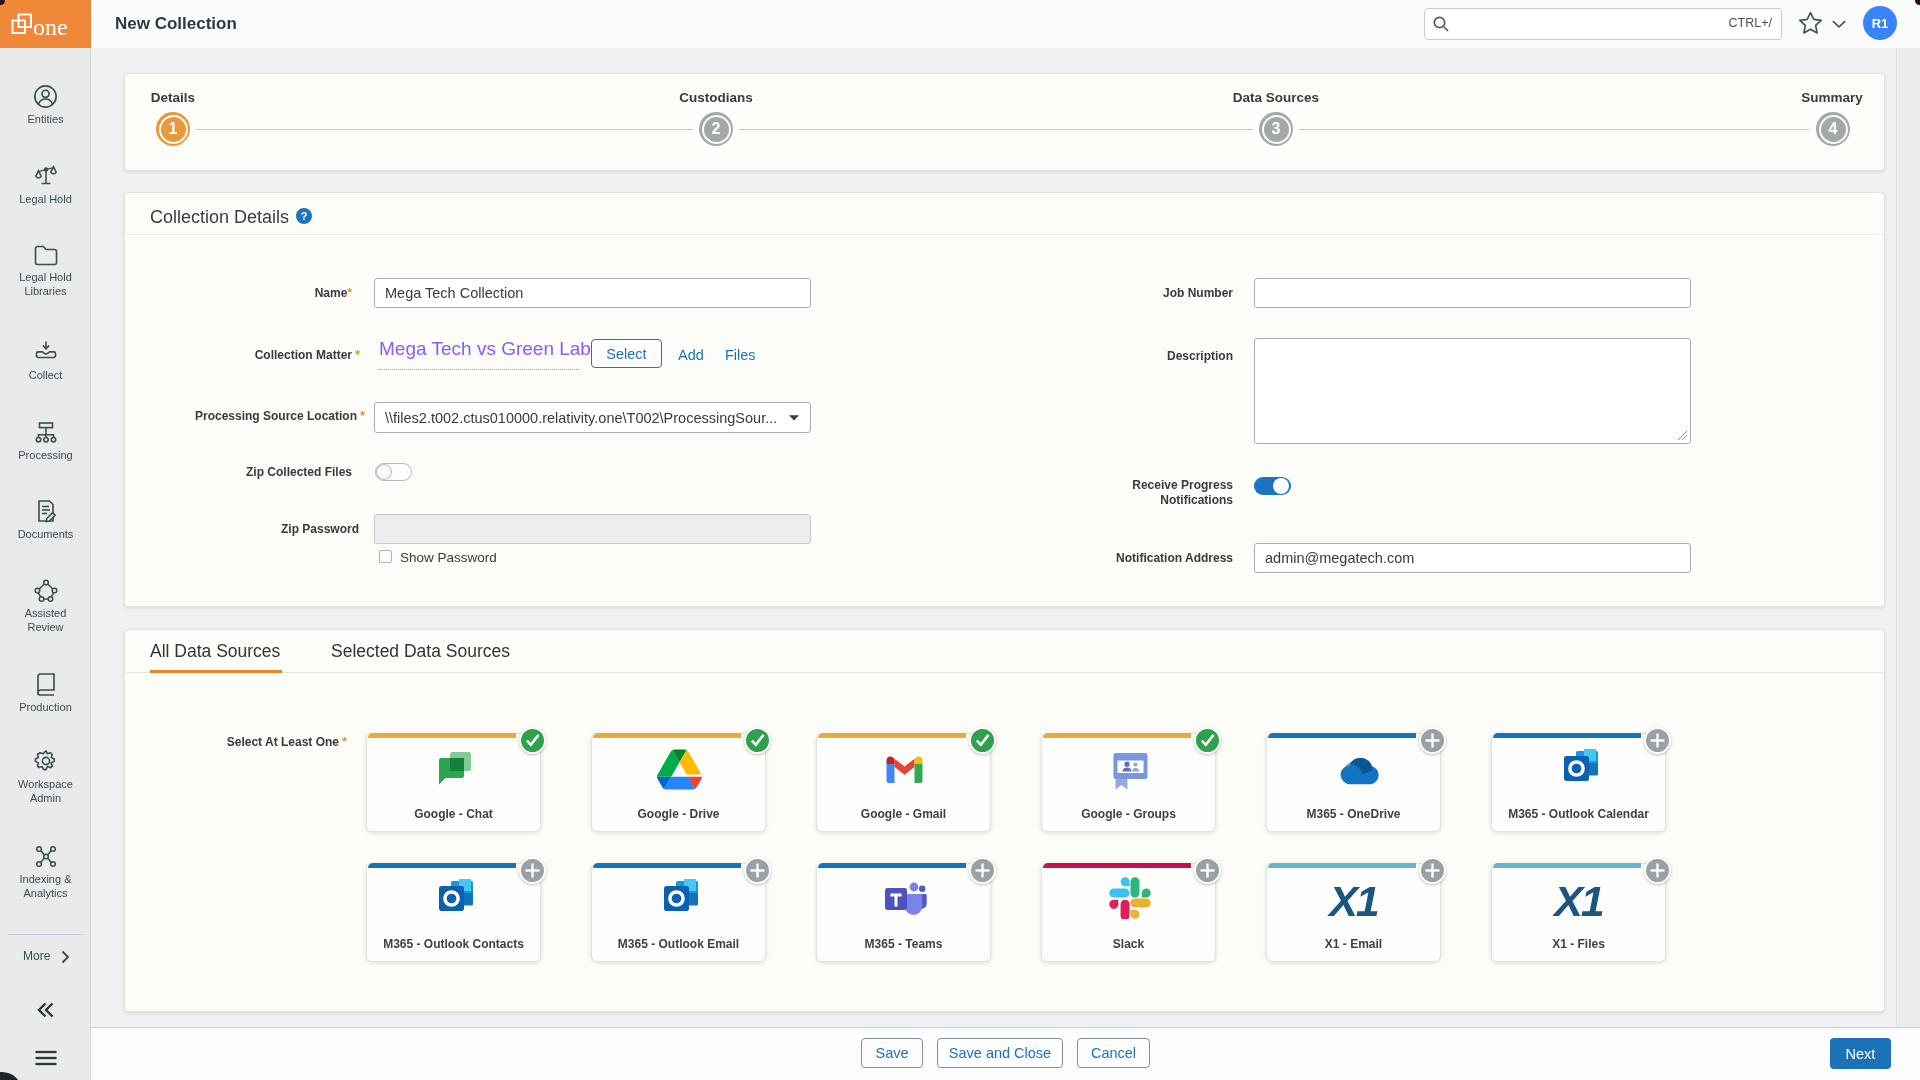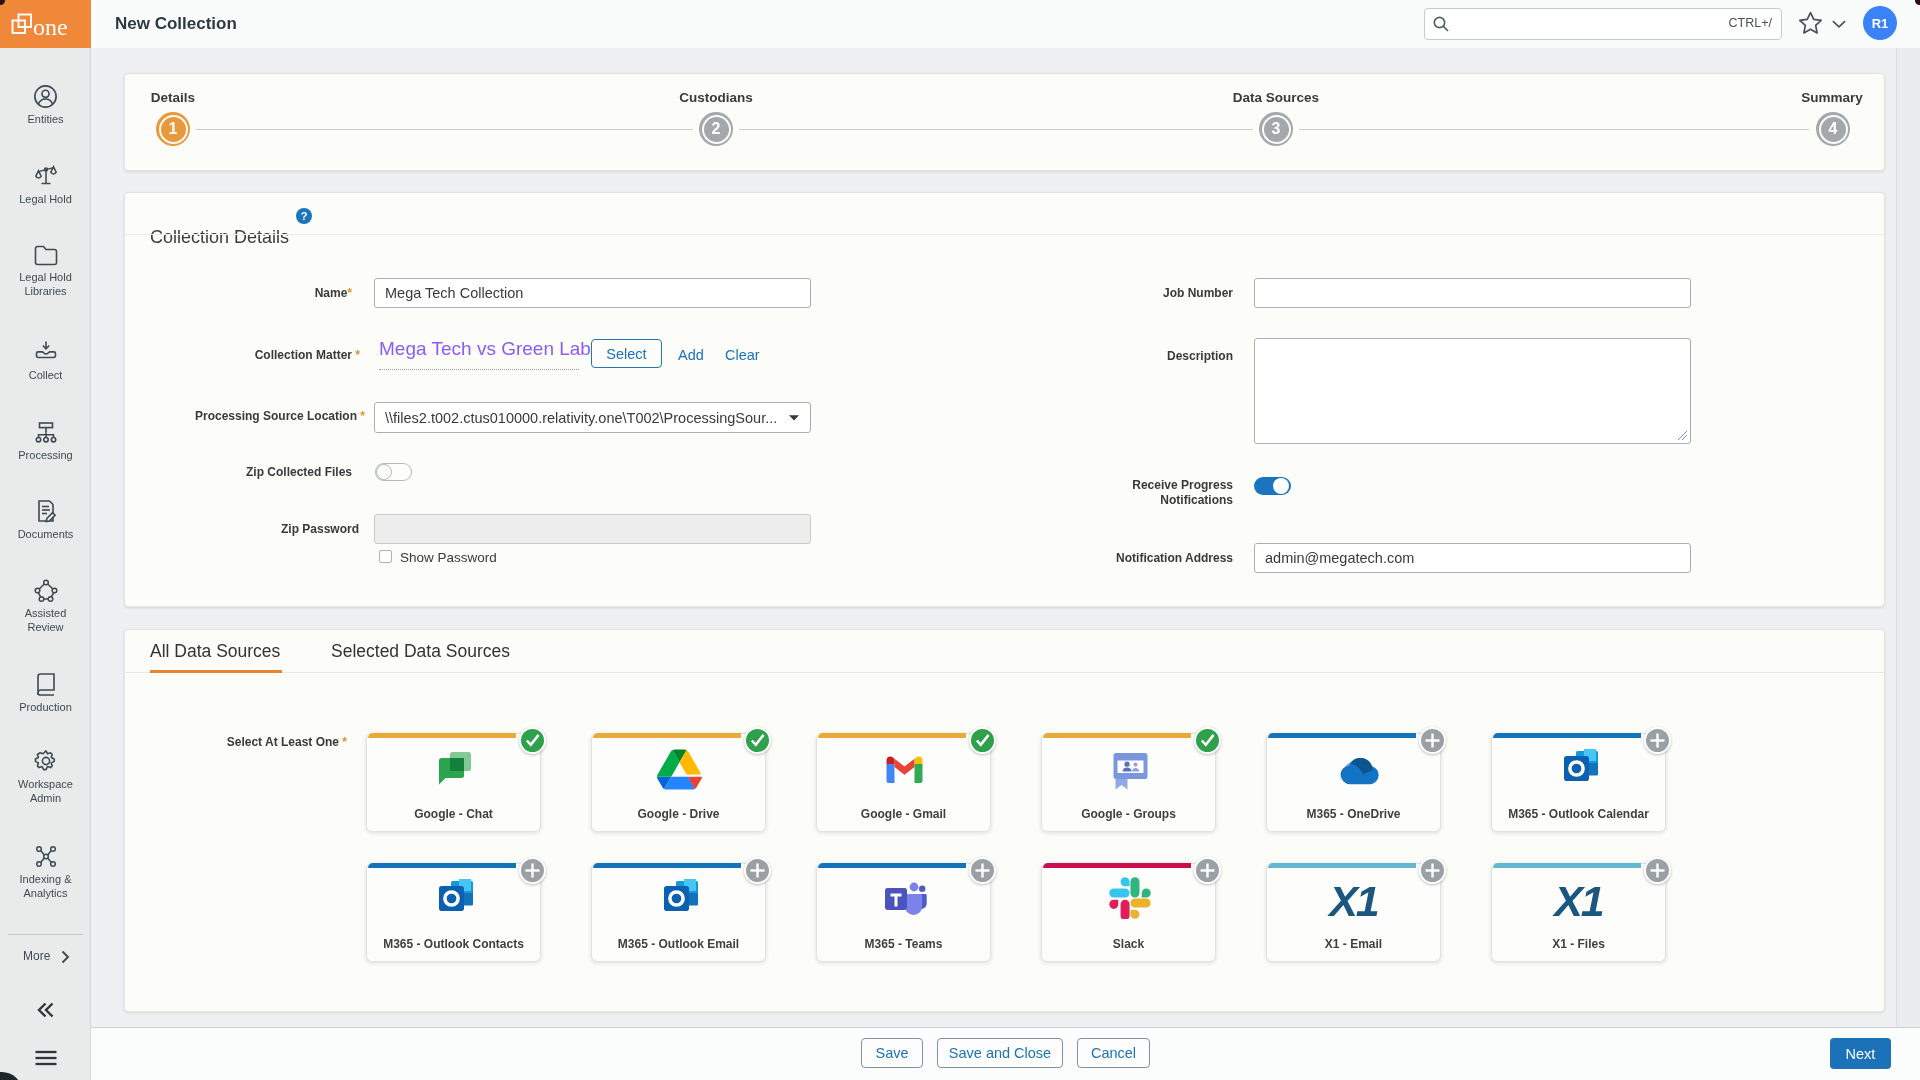--- a/index.html
+++ b/index.html
@@ -58,33 +58,33 @@
 <div class="steplbl" style="left:1772px;top:90px;">Summary</div>
 <div class="stepline" style="left:196px;width:497px;"></div>
 <div class="stepline" style="left:739px;width:514px;"></div>
 <div class="stepline" style="left:1299px;width:510px;"></div>
 <div class="stepc" style="left:156px;top:112px;background:#e8993c;">1</div>
 <div class="stepc" style="left:699px;top:112px;background:#a3a8ab;">2</div>
 <div class="stepc" style="left:1259px;top:112px;background:#a3a8ab;">3</div>
 <div class="stepc" style="left:1816px;top:112px;background:#a3a8ab;">4</div>
 
 <div class="panel" style="left:124px;top:192px;width:1761px;height:415px;"></div>
-<div class="abs" style="left:150px;top:207px;font-size:18px;color:#3c3c3c;margin-top:20px;">Collection Details</div>
+<div class="abs" style="left:150px;top:207px;font-size:18px;color:#3c3c3c;">Collection Details</div>
 <div class="abs" style="left:296px;top:208px;width:16px;height:16px;border-radius:50%;background:#1b74bc;color:#fff;font-size:11px;font-weight:bold;display:flex;align-items:center;justify-content:center;">?</div>
 <div class="abs" style="left:125px;top:234px;width:1759px;height:1px;background:#ececea;"></div>
 
 <div class="lbl" style="left:152px;top:286px;width:200px;">Name<span class="star">*</span></div>
 <div class="inp" style="left:374px;top:278px;width:437px;height:30px;">Mega Tech Collection</div>
 
 <div class="lbl" style="left:152px;top:348px;width:208px;">Collection Matter <span class="star">*</span></div>
 <div class="abs" style="left:379px;top:338px;font-size:19px;color:#8b5cf6;">Mega Tech vs Green Labs</div>
 <div class="abs" style="left:379px;top:369px;width:200px;border-top:1px dotted #9aa0a4;"></div>
 <div class="abs" style="left:591px;top:339px;width:71px;height:29px;border:1px solid #2277b5;border-radius:4px;background:#fdfdfc;color:#1b72b9;font-size:14.5px;display:flex;align-items:center;justify-content:center;">Select</div>
 <div class="abs blue" style="left:678px;top:347px;font-size:14.5px;">Add</div>
-<div class="abs blue" style="left:725px;top:347px;font-size:14.5px;">Clear</div>
+<div class="abs blue" style="left:725px;top:347px;font-size:14.5px;">Files</div>
 
 <div class="lbl" style="left:152px;top:409px;width:213px;">Processing Source Location <span class="star">*</span></div>
 <div class="inp" style="left:374px;top:402px;width:437px;height:31px;">\\files2.t002.ctus010000.relativity.one\T002\ProcessingSour...</div>
 <svg class="abs" style="left:788px;top:414px;" width="12" height="8" viewBox="0 0 12 8">
     <path d="M1 1.2L6 6.6 11 1.2z" fill="#3a3a3a"></path>
   </svg>
 
 <div class="lbl" style="left:152px;top:465px;width:200px;">Zip Collected Files</div>
 <div class="toggle" style="left:375px;top:463px;background:#fdfdfc;border:1px solid #b4bbc0;"></div>
 <div class="abs" style="left:376px;top:464px;width:16px;height:16px;border-radius:50%;background:#fcfcfb;border:1px solid #b4bbc0;"></div>

